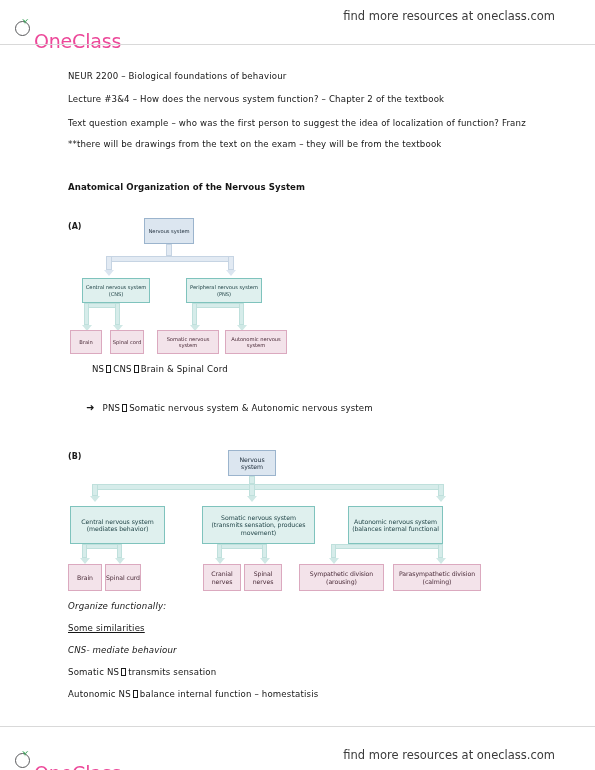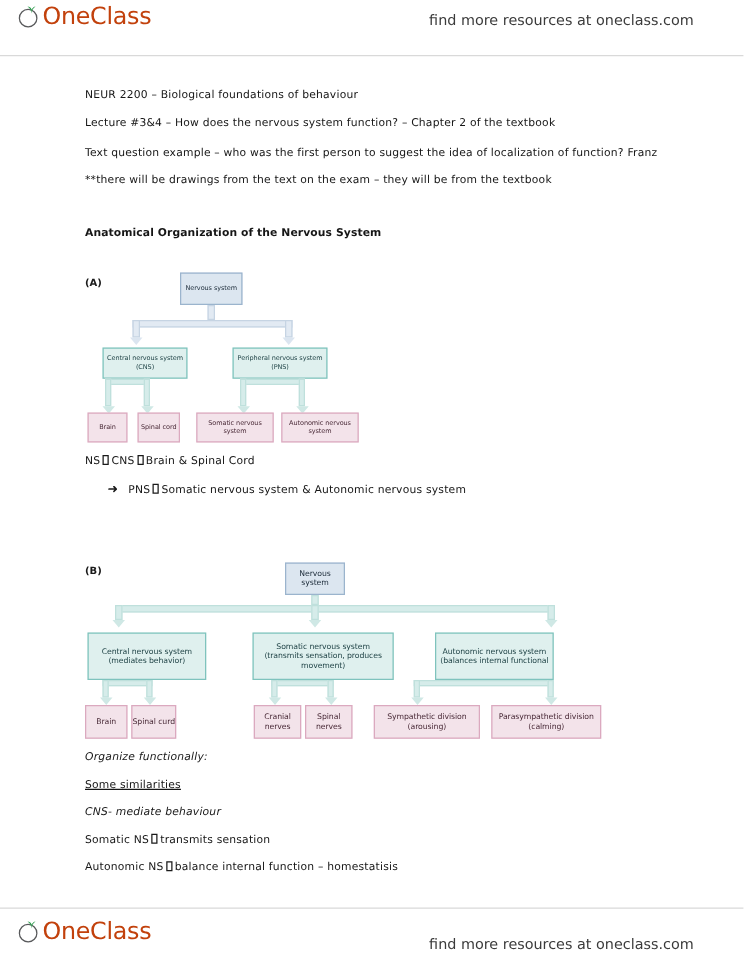--- a/index.html
+++ b/index.html
@@ -57,24 +57,25 @@
   .brand-logo .sprout {
     position: absolute;
     left: 7px;
     top: 0px;
     width: 8px;
     height: 7px;
   }
   .brand-name {
     font-size: 19px;
     letter-spacing: -0.2px;
-    color: #c2410c;
+    color: #ec4899;
     font-family: "DejaVu Sans", sans-serif;
     font-weight: 400;
     line-height: 1;
+    margin-top: 28px;
   }
   .brand-name .lead { padding-left: 0; }
 
   .find-more {
     position: absolute;
     right: 40px;
     font-size: 11.5px;
     color: #3b3b3b;
     font-family: "DejaVu Sans", sans-serif;
   }
@@ -231,23 +232,23 @@
     <div class="arw teal" style="left:121.5px; top:107px;"></div>
     <div class="conn" style="left:171px; top:85px; width:5px; height:22px;"></div>
     <div class="arw teal" style="left:168.5px; top:107px;"></div>
 
     <div class="nbox pink" style="left:2px; top:112px; width:32px; height:24px; font-size:5.2px;">Brain</div>
     <div class="nbox pink" style="left:42px; top:112px; width:34px; height:24px; font-size:5.2px;">Spinal cord</div>
     <div class="nbox pink" style="left:89px; top:112px; width:62px; height:24px; font-size:5.2px; padding:0 2px;">Somatic nervous system</div>
     <div class="nbox pink" style="left:157px; top:112px; width:62px; height:24px; font-size:5.2px; padding:0 2px;">Autonomic nervous system</div>
   </div>
 
-  <div class="note" style="top:364px;"><span>NS</span><span class="glyphbox"></span><span>CNS</span><span class="glyphbox"></span><span>Brain &amp; Spinal Cord</span></div>
-
-  <div class="note indent" style="top:386px;"><span class="arrowhead">➜</span><span>PNS</span><span class="glyphbox"></span><span>Somatic nervous system &amp; Autonomic nervous system</span></div>
+  <div class="note" style="top:364px;margin-left:24px;"><span>NS</span><span class="glyphbox"></span><span>CNS</span><span class="glyphbox"></span><span>Brain &amp; Spinal Cord</span></div>
+
+  <div class="note indent" style="top:402px;"><span class="arrowhead">➜</span><span>PNS</span><span class="glyphbox"></span><span>Somatic nervous system &amp; Autonomic nervous system</span></div>
 
 
   <div class="figure" style="top:450px; width:470px; height:145px;">
     <div class="fig-label" style="left:0px; top:2px;">(B)</div>
 
     <div class="nbox blue" style="left:160px; top:0px; width:48px; height:26px; font-size:6.2px; padding:0 2px;">Nervous system</div>
 
     <div class="conn" style="left:181px; top:26px; width:6px; height:8px;"></div>
     <div class="conn" style="left:24px; top:34px; width:352px; height:6px;"></div>
     <div class="conn" style="left:24px; top:34px; width:6px; height:12px;"></div>

